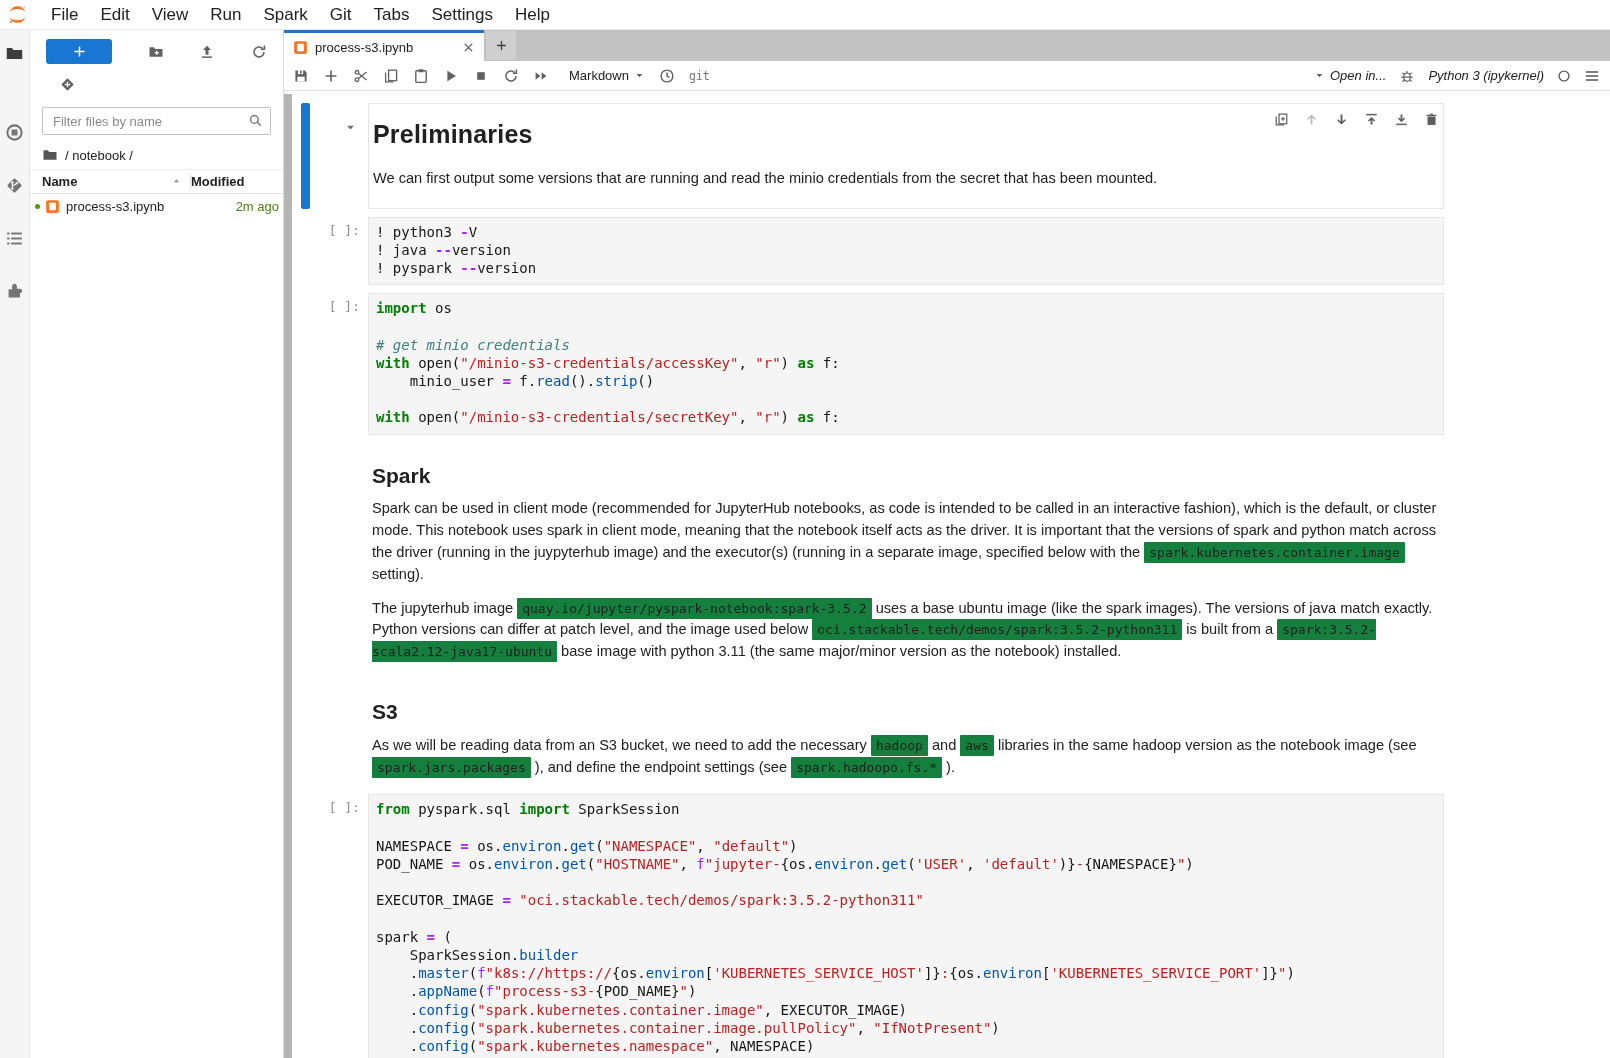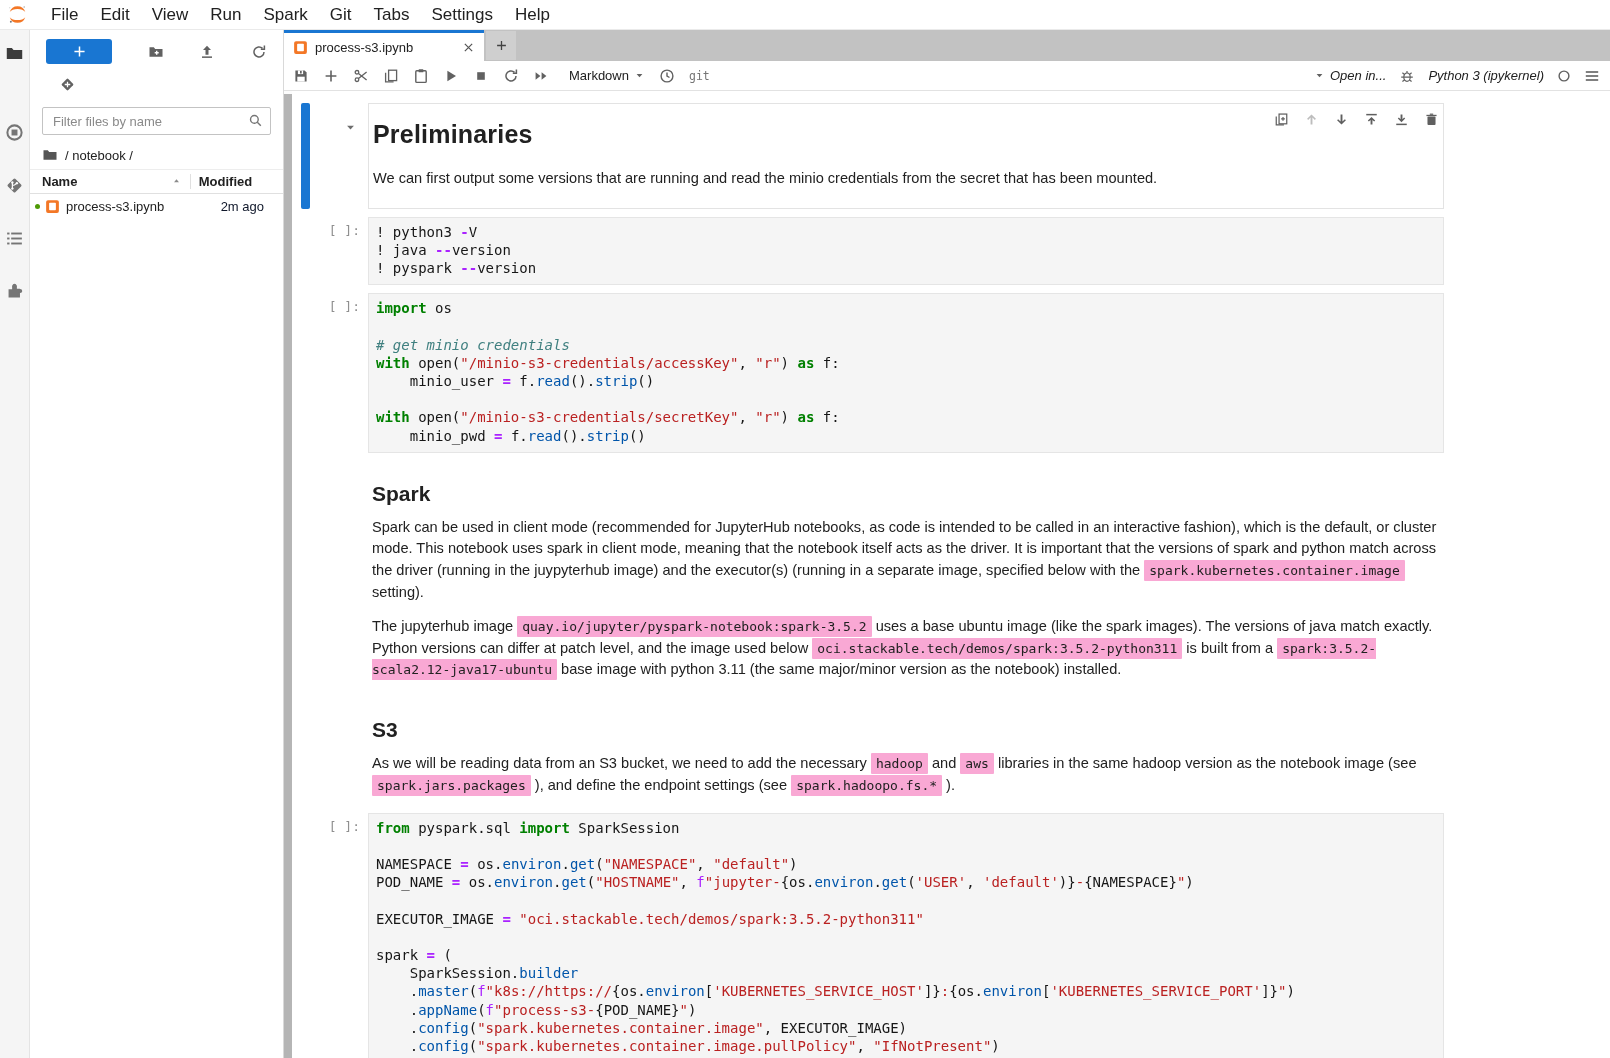--- a/index.html
+++ b/index.html
@@ -29,26 +29,26 @@
   .fb-gitrow { padding:12px 0 0 29px; }
   .fb-gitrow .icon { width:17px; height:17px; }
   .fb-filter { margin:11px 12px 4px 12px; position:relative; }
   .fb-filter input { width:100%; height:28px; border:1px solid #c3c3c3; border-radius:2px; padding:0 30px 0 10px; font-size:13px; font-family:inherit; color:#212121; outline:none; background:#fff; }
   .fb-filter input::placeholder { color:#8a8a8a; }
   .fb-filter .icon { position:absolute; right:8px; top:6px; color:#757575; }
   .fb-breadcrumb { display:flex; align-items:center; gap:7px; padding:8px 0 6px 12px; }
   .fb-header { display:flex; border-top:1px solid #ededed; border-bottom:1px solid #e0e0e0; padding:4px 0; font-weight:bold; }
   .col-name { flex:1; padding-left:12px; display:flex; align-items:center; border-right:1px solid #e0e0e0; margin-right:0; }
   .col-name .sort { width:11px; height:11px; margin-left:auto; margin-right:8px; color:#8b8b8b; }
-  .col-mod { width:92px; text-align:center; padding-right:23px; }
+  .col-mod { width:92px; text-align:left; padding-right:23px; }
   .fb-row { display:flex; align-items:center; height:25px; padding-left:5px; }
   .filedot { width:5px; height:5px; border-radius:50%; margin-right:5px; flex:none; }
   .fb-row .nbic { width:15px; height:15px; margin-right:6px; }
   .fb-row .fname { flex:1; }
-  .fb-row .fmod { width:92px; text-align:right; padding-right:19px; color:#0f172a; }
+  .fb-row .fmod { width:92px; text-align:right; padding-right:4px; color:#4d7c0f; }
 
   
   .nbpanel { flex:1; display:flex; flex-direction:column; border-left:1px solid #d9d9d9; min-width:0; }
   .tabbar { height:31px; background:#c2c2c2; display:flex; }
   .tab { width:200px; background:#fff; border-top:3px solid #1976d2; display:flex; align-items:center; padding:0 9px; gap:7px; font-size:13px; }
   .tab .nbic { width:15px; height:15px; }
   .tablabel { flex:1; }
   .closeic { width:13px; height:13px; color:#555; }
   .newtab { width:30px; height:29px; margin:1px 0 1px 2px; background:#cfcfcf; display:flex; align-items:center; justify-content:center; }
   .newtab .icon { width:13px; height:13px; color:#424242; }
@@ -80,21 +80,21 @@
   .tk-c { color:#408080; font-style:italic;text-align:center; }
   .tk-o { color:#aa22ff; font-weight:bold; }
   .tk-p { color:#0055aa; }
   .tk-m { color:#aa22ff; }
 
   .mdbody { padding:6px 0 8px 4px; font-size:14.6px; line-height:21.8px; }
   .cell.selected .mdbody { border:1px solid #e3e3e3; padding:12px 14px 18px 4px; }
   .mdbody h1 { font-size:25px; font-weight:600; margin:8px 0 22px; letter-spacing:.2px; }
   .mdbody h2 { font-size:21px; font-weight:600; margin:16px 0 8px; }
   .mdbody p { margin:12px 0 0; }
-  .ilc { background:#f9a8d4; padding:3px 5px; font-family:"DejaVu Sans Mono",monospace; font-size:13px; border-radius:1px; }
+  .ilc { background:#15803d; padding:3px 5px; font-family:"DejaVu Sans Mono",monospace; font-size:13px; border-radius:1px; }
 
   .celltoolbar { position:absolute; top:9px; right:5px; display:flex; gap:15px; background:#fff; }
   .celltoolbar .icon { width:15px; height:15px; color:#5f5f5f; }
   .celltoolbar .icon.disabled { color:#bdbdbd; }
   .mdcaret { position:absolute; left:-24px; top:18px; width:13px; height:13px; color:#6d6d6d; }
 </style>
 </head>
 <body>
 
 <div id="menubar">
@@ -442,21 +442,20 @@
             <div class="prompt">[ ]:</div>
             <div class="cellbody">
               <div class="editor">
                 <div class="cm-line"><span class="tk-k">import</span><span class="tk-t"> os</span></div>
                 <div class="cm-line">&nbsp;</div>
                 <div class="cm-line"><span class="tk-c"># get minio credentials</span></div>
                 <div class="cm-line"><span class="tk-k">with</span><span class="tk-t"> open(</span><span class="tk-s">"/minio-s3-credentials/accessKey"</span><span class="tk-t">, </span><span class="tk-s">"r"</span><span class="tk-t">) </span><span class="tk-k">as</span><span class="tk-t"> f:</span></div>
                 <div class="cm-line"><span class="tk-t">    minio_user </span><span class="tk-o">=</span><span class="tk-t"> f.</span><span class="tk-p">read</span><span class="tk-t">().</span><span class="tk-p">strip</span><span class="tk-t">()</span></div>
                 <div class="cm-line">&nbsp;</div>
                 <div class="cm-line"><span class="tk-k">with</span><span class="tk-t"> open(</span><span class="tk-s">"/minio-s3-credentials/secretKey"</span><span class="tk-t">, </span><span class="tk-s">"r"</span><span class="tk-t">) </span><span class="tk-k">as</span><span class="tk-t"> f:</span></div>
-                <div class="cm-line"><span class="tk-t">    minio_pwd </span><span class="tk-o">=</span><span class="tk-t"> f.</span><span class="tk-p">read</span><span class="tk-t">().</span><span class="tk-p">strip</span><span class="tk-t">()</span></div>
               </div>
             </div>
           </div>
           <div class="cell markdown">
             <div class="collapser"></div>
             <div class="prompt"></div>
             <div class="cellbody">
               <div class="mdbody">
                 <h2>Spark</h2>
                 <p><span>Spark can be used in client mode (recommended for JupyterHub notebooks, as code is intended to be called in an interactive fashion), which is the default, or cluster mode. This notebook uses spark in client mode, meaning that the notebook itself acts as the driver. It is important that the versions of spark and python match across the driver (running in the juypyterhub image) and the executor(s) (running in a separate image, specified below with the </span><code class="ilc">spark.kubernetes.container.image</code><span> setting).</span></p>

